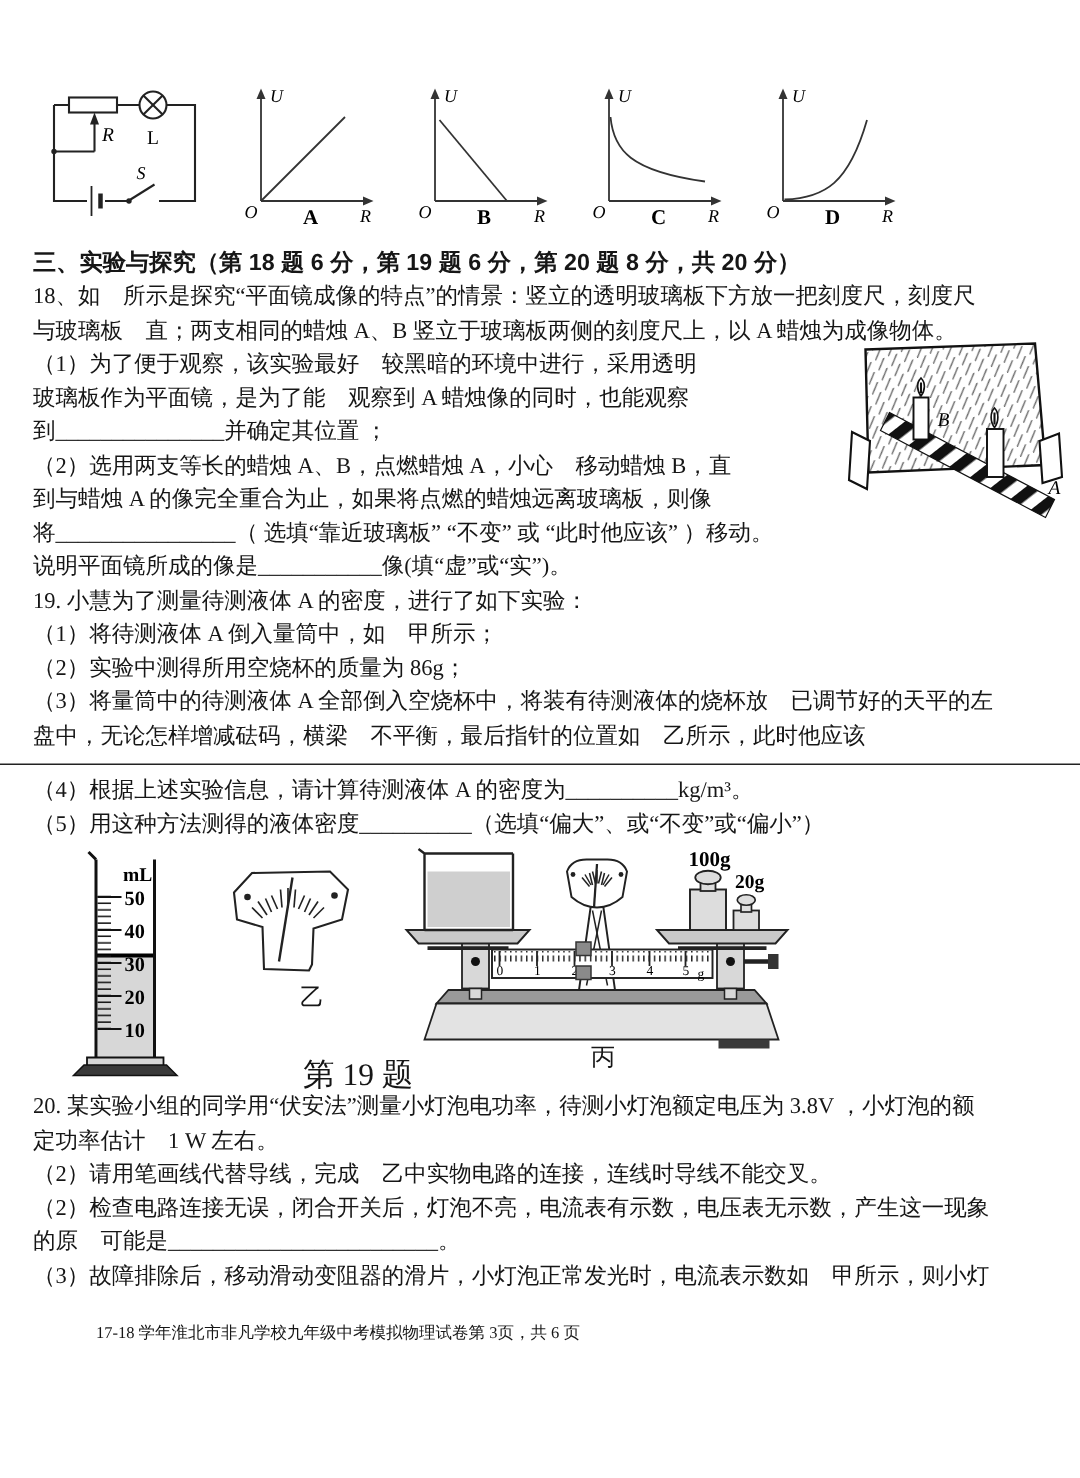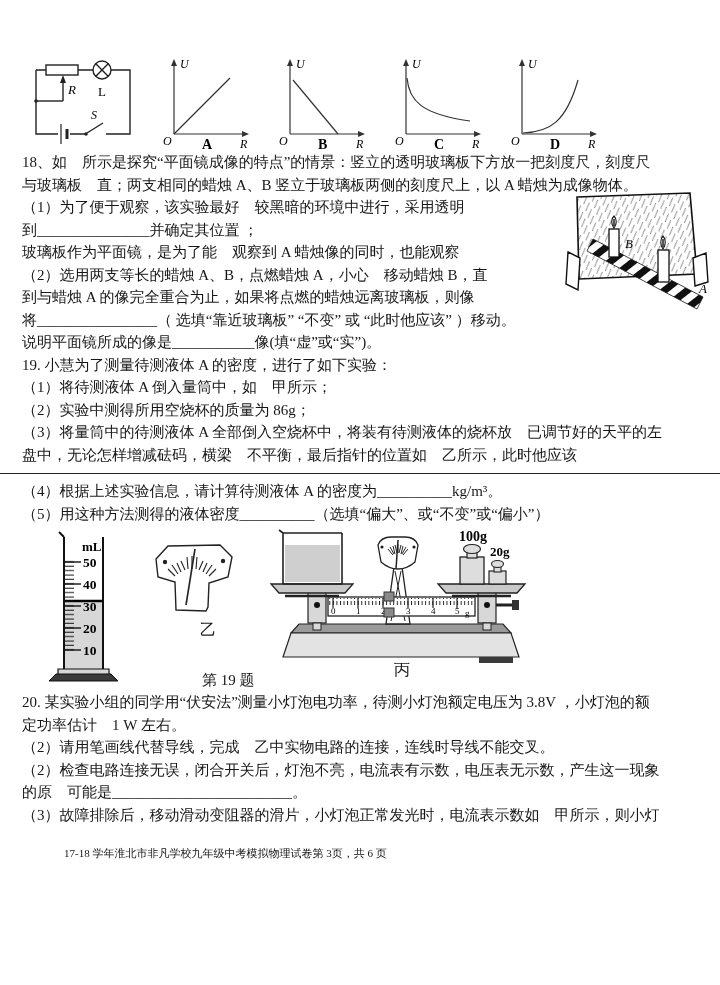--- a/index.html
+++ b/index.html
@@ -10,21 +10,21 @@
   p{margin:0}
   .figrow{display:flex;align-items:flex-start;gap:16px;height:97px;margin-left:8px}
   .heading{font-family:"Liberation Sans","DejaVu Sans",sans-serif;
            font-weight:bold;font-size:15.5px;margin-top:13px;line-height:23px}
   .q18wrap{position:relative;padding-right:170px}
   .mirrorfig{position:absolute;right:-6px;top:-6px}
   hr.divider{border:none;border-top:1.5px solid #222;margin:7px 0 6px -22px;width:720px}
   .fig19{position:relative;height:162px;margin-top:4px}
   .abs{position:absolute}
   .figlabel{font-size:16px;line-height:18px}
-  .caption{font-size:15px;line-height:18px}
+  .caption{font-size:21px;line-height:18px}
   .footer{margin-top:16px;padding-left:42px;font-size:11px}
   svg{display:block}
   .blk p{margin:0}
 </style>
 </head>
 <body>
 
 <div class="content">
 
   <div class="figrow">
@@ -100,20 +100,21 @@
       </g>
       <polygon points="20,5 17,12 23,12" fill="#333"></polygon>
         <polygon points="95,80 88,77 88,83" fill="#333"></polygon>
       <text x="26" y="14" font-size="12" font-style="italic">U</text>
       <text x="86" y="94" font-size="12" font-style="italic">R</text>
       <text x="9" y="91" font-size="12" font-style="italic">O</text>
       <text x="48" y="95" font-size="14" font-weight="bold">D</text>
     </svg>
   </div>
 
+  <div class="heading">三、实验与探究（第 18 题 6 分，第 19 题 6 分，第 20 题 8 分，共 20 分）</div>
 
   <div class="blk">
     <p>18、如　所示是探究“平面镜成像的特点”的情景：竖立的透明玻璃板下方放一把刻度尺，刻度尺</p>
     <p>与玻璃板　直；两支相同的蜡烛 A、B 竖立于玻璃板两侧的刻度尺上，以 A 蜡烛为成像物体。</p>
 
     <div class="q18wrap">
       <div class="mirrorfig">
         <svg width="158" height="124" viewBox="0 0 158 124">
           <defs>
             <pattern id="hatch" width="9" height="7" patternUnits="userSpaceOnUse" patternTransform="rotate(-18)">
@@ -137,22 +138,22 @@
           <text x="65" y="58" font-size="13" font-style="italic">B</text>
           <g>
             <rect x="98" y="60" width="11" height="32" fill="#fff" stroke="#111" stroke-width="1.3"></rect>
             <path d="M103,59 C106,55 106,49 103,46 C100,49 100,55 103,59 Z" fill="#fff" stroke="#111" stroke-width="1.1"></path>
             <line x1="103" y1="57" x2="103" y2="49" stroke="#111" stroke-width="1.4"></line>
           </g>
           <text x="139" y="103" font-size="13" font-style="italic">A</text>
         </svg>
       </div>
       <p>（1）为了便于观察，该实验最好　较黑暗的环境中进行，采用透明</p>
+      <p>玻璃板作为平面镜，是为了能　观察到 A 蜡烛像的同时，也能观察</p>
       <p>到_______________并确定其位置 ；</p>
-      <p>玻璃板作为平面镜，是为了能　观察到 A 蜡烛像的同时，也能观察</p>
       <p>（2）选用两支等长的蜡烛 A、B，点燃蜡烛 A，小心　移动蜡烛 B，直</p>
       <p>到与蜡烛 A 的像完全重合为止，如果将点燃的蜡烛远离玻璃板，则像</p>
     </div>
     <p>将________________（ 选填“靠近玻璃板” “不变” 或 “此时他应该” ）移动。</p>
     <p>说明平面镜所成的像是___________像(填“虚”或“实”)。</p>
   </div>
 
   <div class="blk">
     <p>19. 小慧为了测量待测液体 A 的密度，进行了如下实验：</p>
     <p>（1）将待测液体 A 倒入量筒中，如　甲所示；</p>

